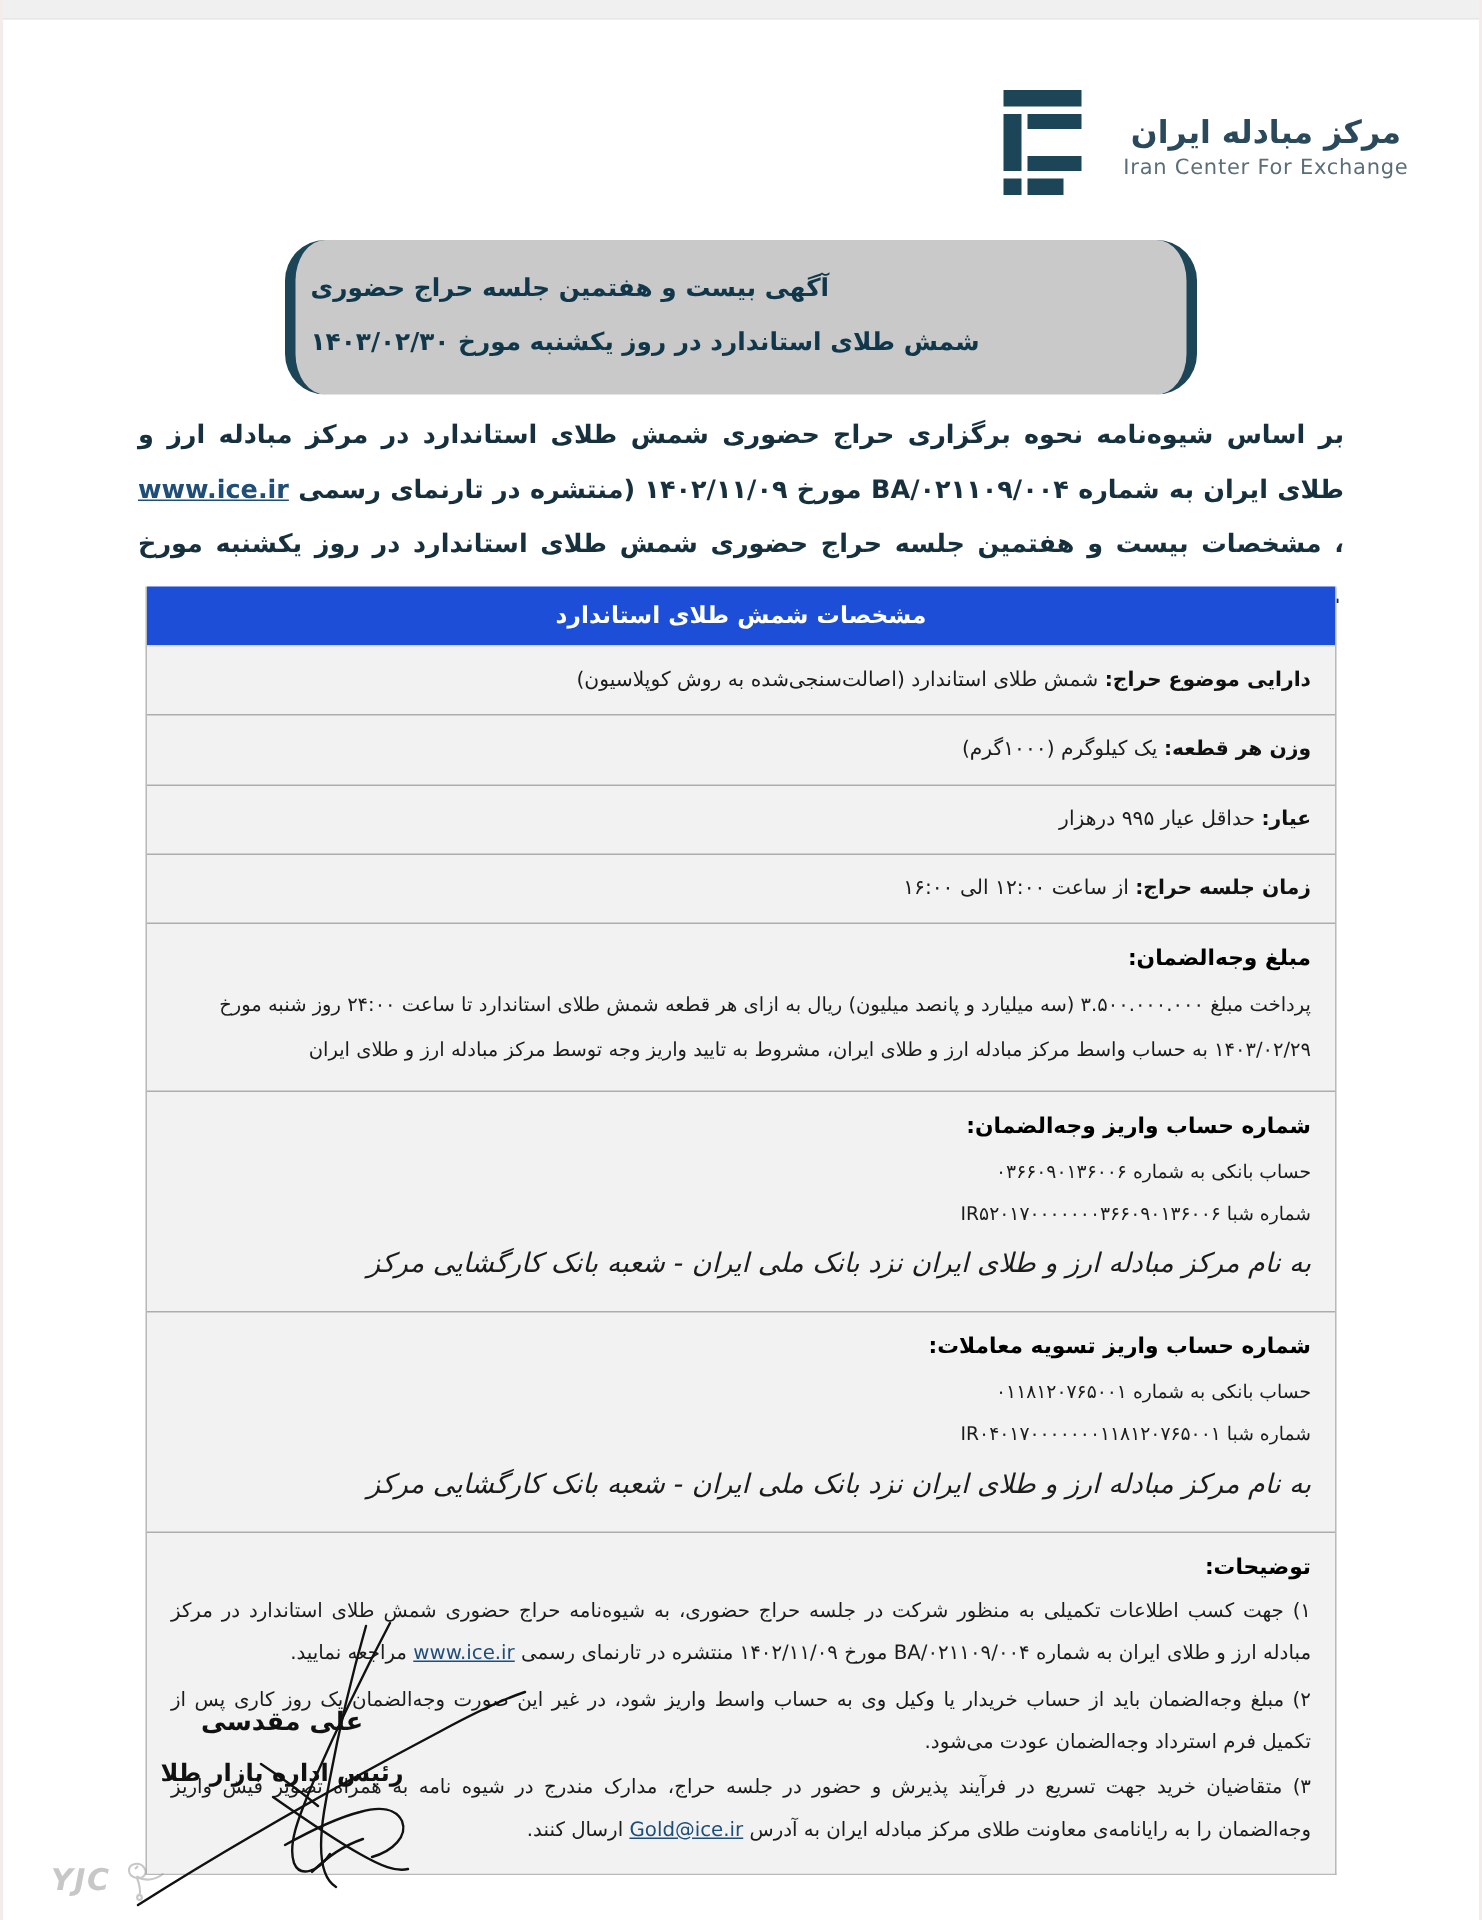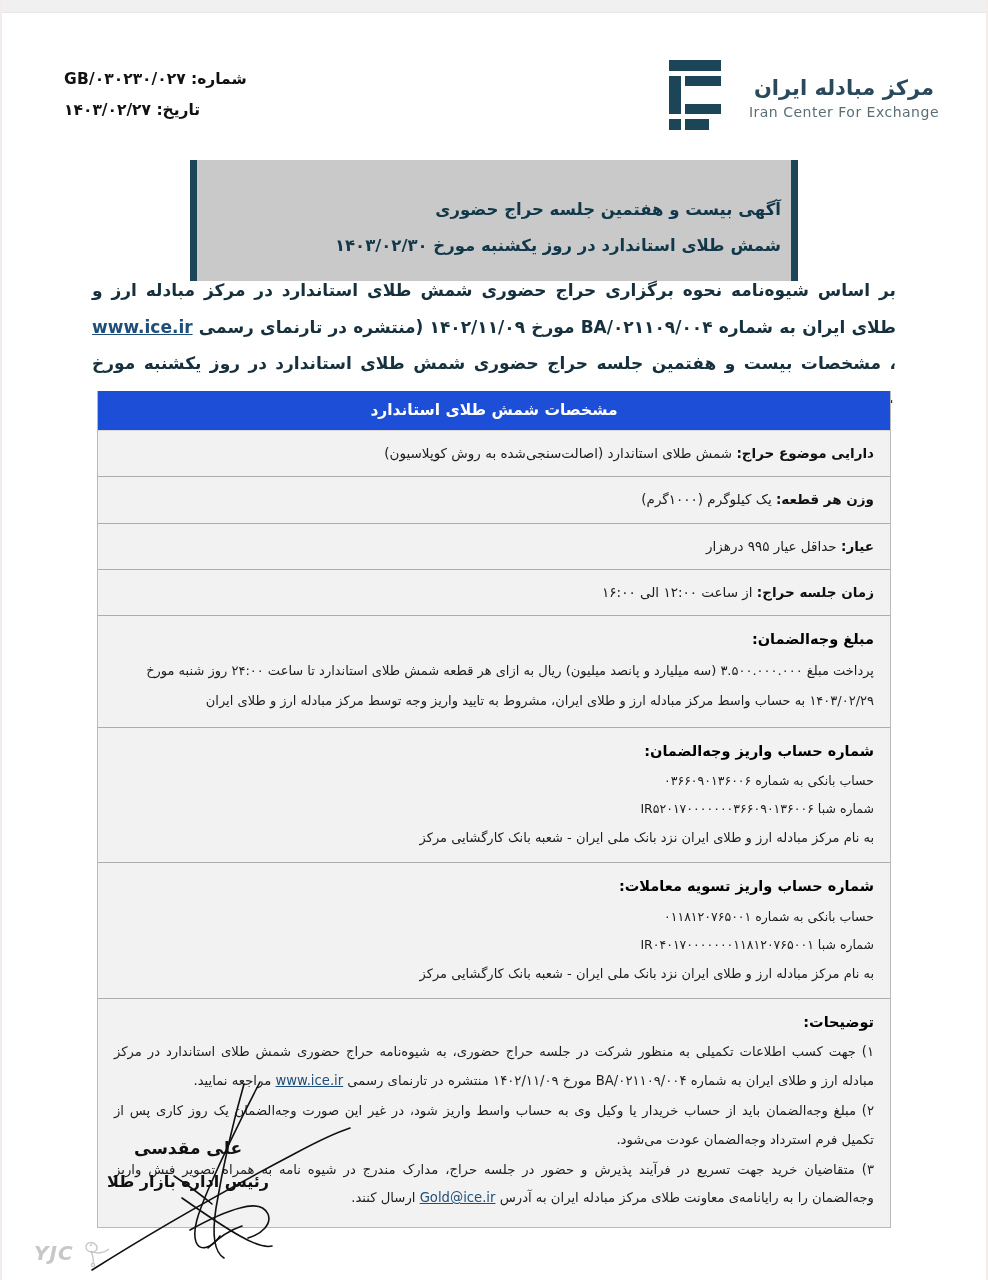--- a/index.html
+++ b/index.html
@@ -90,22 +90,23 @@
   
   .title-banner {
     position: absolute;
     top: 160px;
     left: 188px;
     right: 188px;
     background: #c9c9c9;
     border-left: 7px solid #1d4558;
     border-right: 7px solid #1d4558;
     box-sizing: border-box;
-    padding: 32px 10px 16px;
-    text-align: right;
+    padding: 14px 10px 16px;
+    text-align: left;
+    border-radius: 27px;
   }
   .title-line {
     font-size: 16.5px;
     font-weight: 700;
     color: #11384a;
     line-height: 1.35;
     padding: 7px 0;
   }
 
   
@@ -159,21 +160,21 @@
   .blk-title {
     font-weight: 700;
     font-size: 14.5px;
     color: #000000;
     display: block;
     margin-bottom: 2px;
   }
   .blk-body { display: block; line-height: 2.2; font-size: 13px; }
   .blk-body.tall { line-height: 2.35; }
   .acct-line { display: block; font-size: 12.5px; line-height: 2.25; }
-  .acct-name { display: block; font-size: 13px; line-height: 2.25; }
+  .acct-name { display: block; font-size: 18px; line-height: 2.25; font-style: italic; }
 
   
   .notes { padding: 9px 16px 12px; }
   .note {
     font-size: 13.2px;
     line-height: 2.15;
     color: #1c1c1c;
     text-align: justify;
     text-align-last: right;
     margin-bottom: 2px;
@@ -241,30 +242,20 @@
 </style>
 </head>
 <body>
 
 <div class="page">
 
   <div class="top-band"></div>
 
   <div class="header">
 
-    <div class="meta">
-      <div class="meta-line">
-        <span>شماره:</span>
-        <span class="val latin">GB/۰۳۰۲۳۰/۰۲۷</span>
-      </div>
-      <div class="meta-line">
-        <span>تاریخ:</span>
-        <span class="val latin">۱۴۰۳/۰۲/۲۷</span>
-      </div>
-    </div>
 
     <div class="brand">
       <div class="brand-text">
         <div class="brand-fa">مرکز مبادله ایران</div>
         <div class="brand-en">Iran Center For Exchange</div>
       </div>
       <svg class="logo-mark" viewBox="0 0 56 74">
         <rect x="2" y="2" width="52" height="11" fill="#1d4558"></rect>
         <rect x="2" y="18" width="12" height="38" fill="#1d4558"></rect>
         <rect x="18" y="18" width="36" height="10" fill="#1d4558"></rect>

